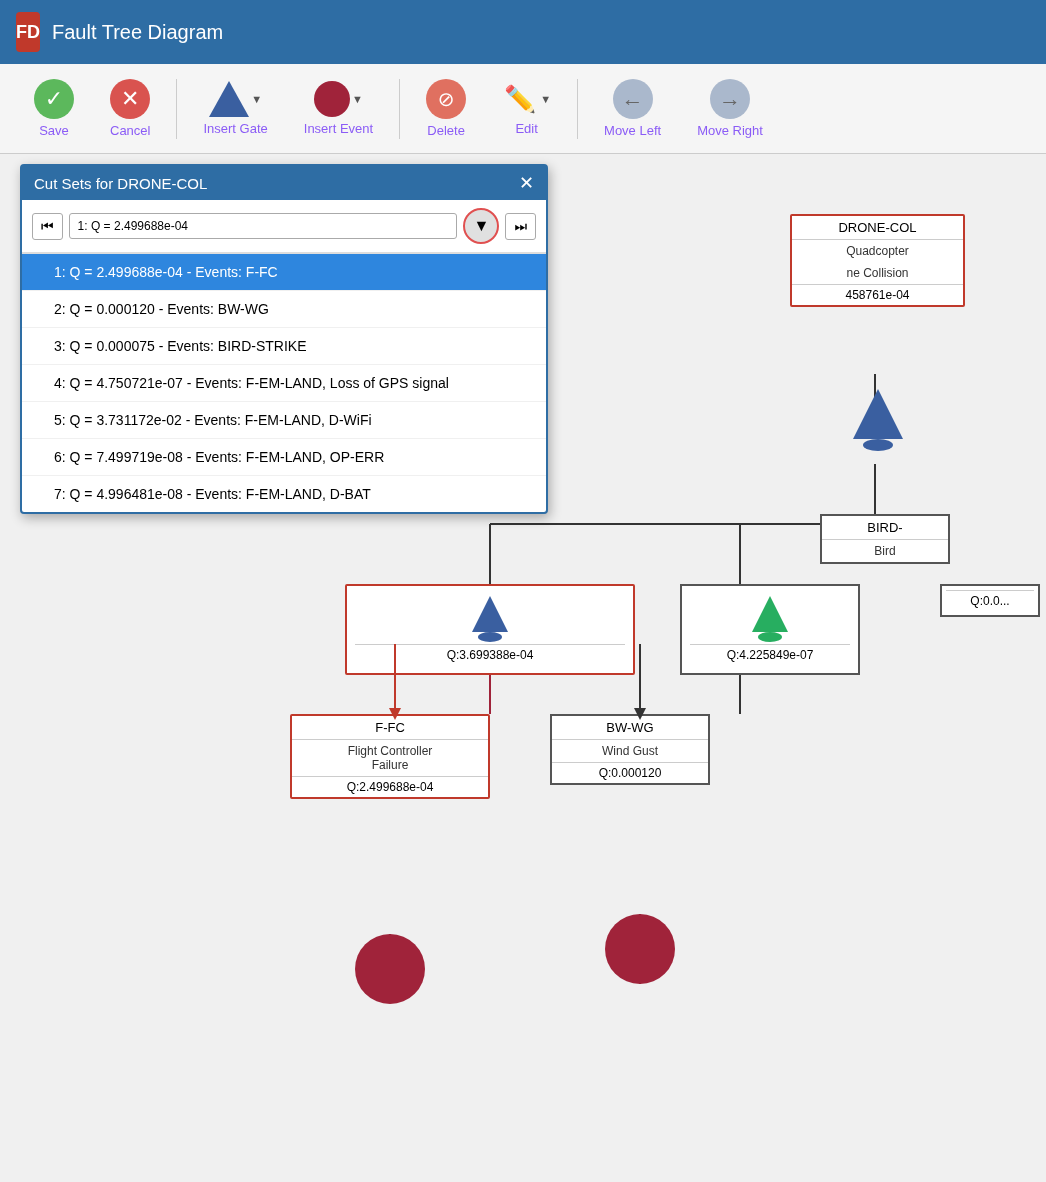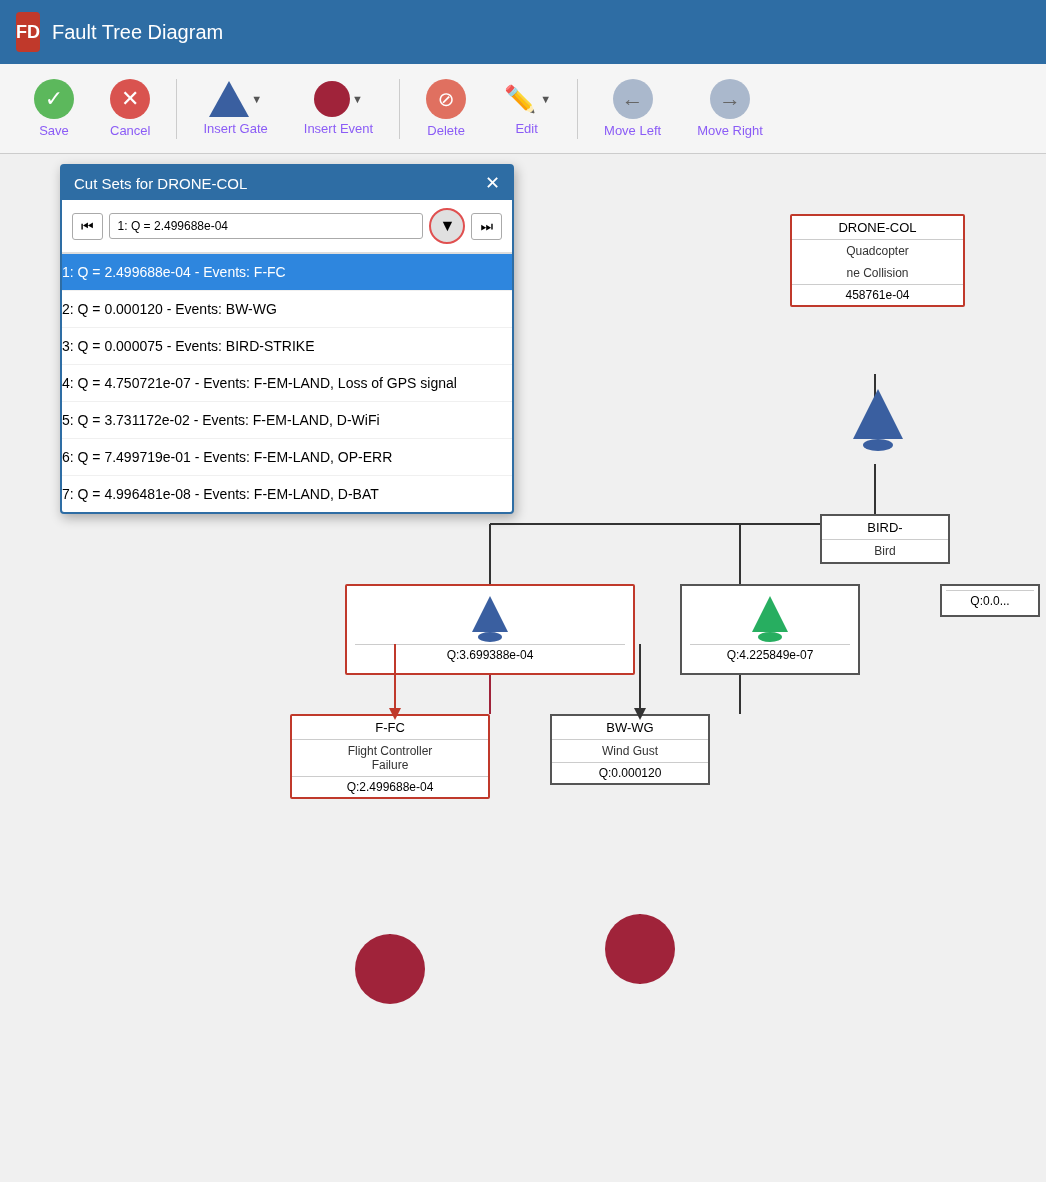--- a/index.html
+++ b/index.html
@@ -138,27 +138,26 @@
       height: calc(1182px - 64px - 90px);
       background: #f0f0f0;
       overflow: hidden;
     }
 
     
     .cut-sets-dialog {
       position: absolute;
       top: 10px;
       left: 20px;
-      width: 454px;
+      width: 528px;
       background: white;
       border: 2px solid #2e6da4;
       border-radius: 4px;
       z-index: 100;
       box-shadow: 2px 4px 12px rgba(0,0,0,0.3);
-      margin-left: 40px;
     }
     .dialog-header {
       background: #2e6da4;
       color: white;
       padding: 8px 12px;
       display: flex;
       justify-content: space-between;
       align-items: center;
       font-size: 15px;
       font-weight: 500;
@@ -200,21 +199,21 @@
       border-radius: 50%;
       width: 36px; height: 36px;
       display: flex; align-items: center; justify-content: center;
       font-size: 16px;
       cursor: pointer;
     }
     .dropdown-list {
       border-top: 1px solid #ddd;
     }
     .dropdown-item {
-      padding: 10px 0;
+      padding: 10px 32px;
       font-size: 14px;
       cursor: pointer;
       border-bottom: 1px solid #f0f0f0;
     }
     .dropdown-item:last-child { border-bottom: none; }
     .dropdown-item.selected {
       background: #2e86de;
       color: white;
     }
 
@@ -437,18 +436,18 @@
       <input class="nav-current" type="text" readonly="" value="1: Q = 2.499688e-04" style="">
       <div class="nav-dropdown">▼</div>
       <button class="nav-btn">⏭</button>
     </div>
     <div class="dropdown-list" id="dropdown-list">
     <div class="dropdown-item selected">1: Q = 2.499688e-04 - Events: F-FC</div>
         <div class="dropdown-item">2: Q = 0.000120 - Events: BW-WG</div>
         <div class="dropdown-item">3: Q = 0.000075 - Events: BIRD-STRIKE</div>
         <div class="dropdown-item">4: Q = 4.750721e-07 - Events: F-EM-LAND, Loss of GPS signal</div>
         <div class="dropdown-item">5: Q = 3.731172e-02 - Events: F-EM-LAND, D-WiFi</div>
-        <div class="dropdown-item">6: Q = 7.499719e-01 - Events: F-EM-LAND, OP-ERR</div>
+        <div class="dropdown-item">6: Q = 7.499719e-08 - Events: F-EM-LAND, OP-ERR</div>
         <div class="dropdown-item">7: Q = 4.996481e-08 - Events: F-EM-LAND, D-BAT</div>
       </div>
   </div>
 
 </div>
 
 </body></html>

